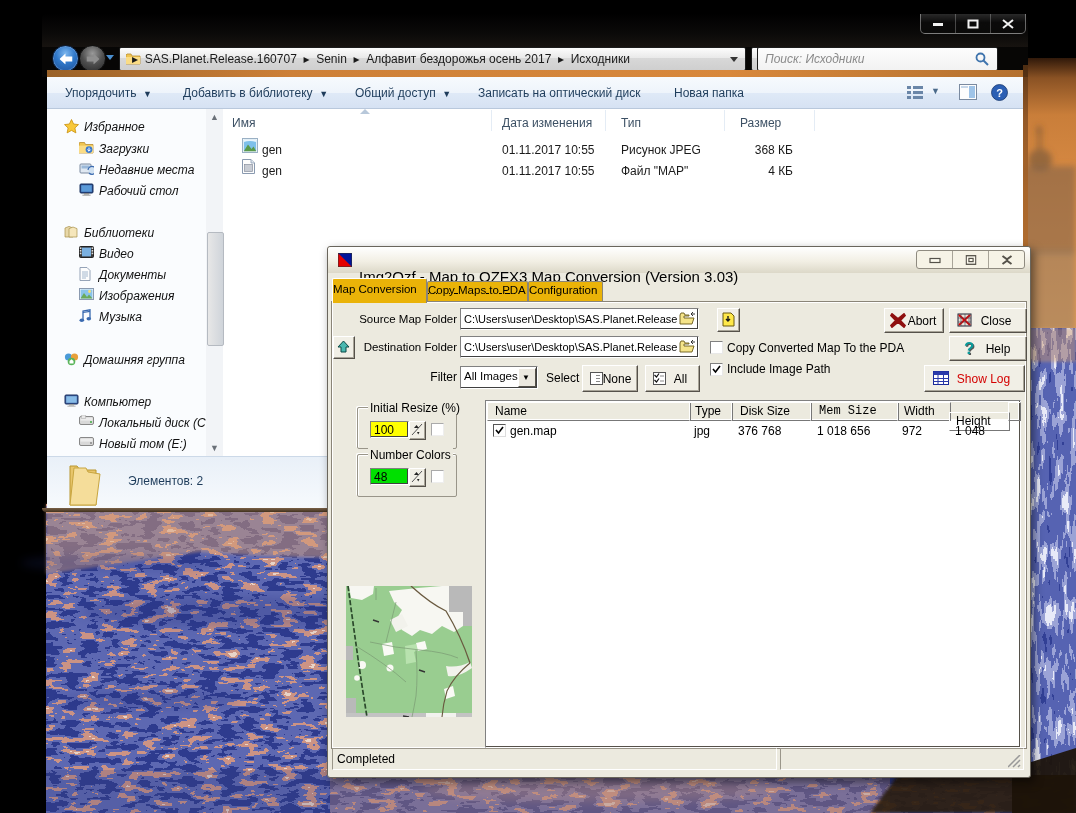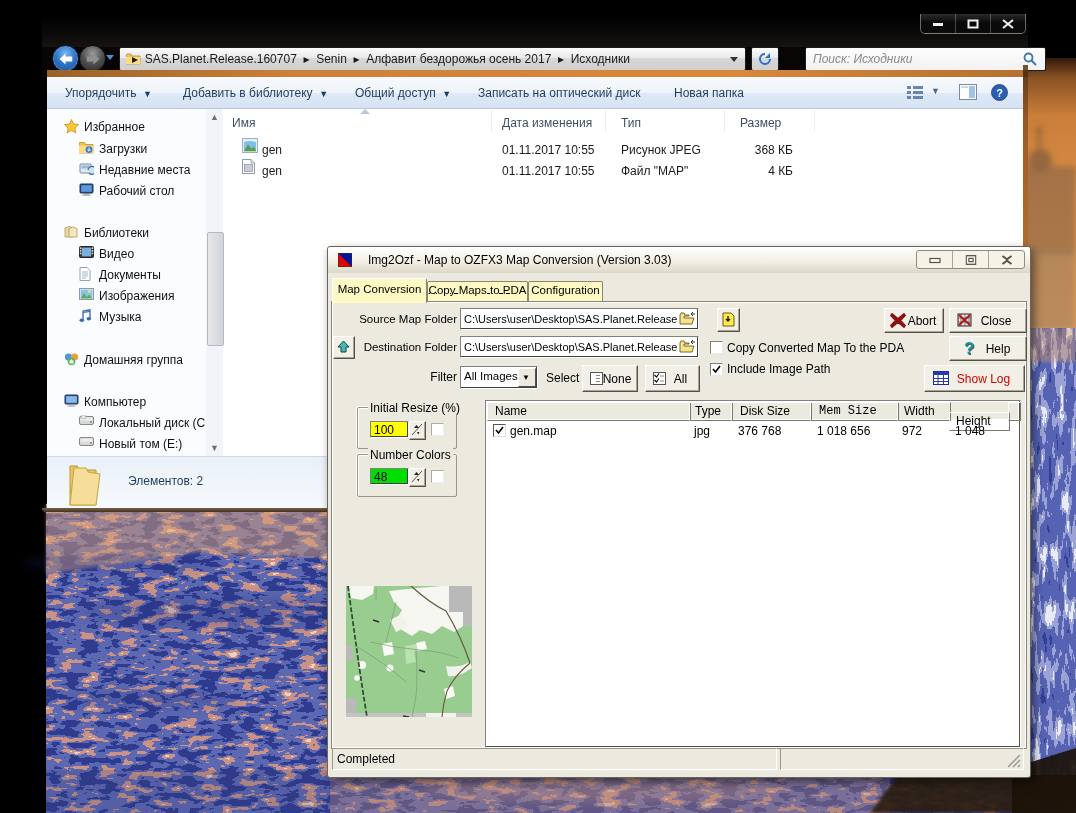--- a/index.html
+++ b/index.html
@@ -19,32 +19,32 @@
   #navrow{left:5px;top:34px;width:976px;height:24px;background:transparent;}
   .circbtn{width:25px;height:25px;border-radius:50%;top:-2px;}
   #backb{left:5px;background:radial-gradient(circle at 50% 30%,#7db7ef 0%,#2f77c8 45%,#1c4f96 100%);
     border:1px solid #0b1e3a;box-shadow:0 0 0 1px rgba(130,170,220,.5) inset;}
   #fwdb{left:32px;background:radial-gradient(circle at 50% 30%,#9a9a9a 0%,#4e4e4e 50%,#262626 100%);
     border:1px solid #111;}
   .addr{top:0px;height:22px;border:1px solid #1c1c1c;border-radius:2px;
     background:linear-gradient(#fcfcfc,#e9e9e9 45%,#d8d8d8 46%,#cfcfcf);}
   #addrbar{left:72px;width:625px;}
   #refreshb{left:704px;width:26px;}
-  #searchbox{left:758px;width:239px;}
+  #searchbox{left:710px;width:239px;}
   
   #orangestrip{left:5px;top:57px;width:976px;height:7px;
     background:linear-gradient(90deg,#9a6228,#cd8038 25%,#d8883c 70%,#b4712f);}
   
   #toolbar{left:5px;top:64px;width:976px;height:31px;
     background:linear-gradient(#f7fafd,#eef4fb 50%,#dfe9f7 51%,#d6e2f3);
     border-bottom:1px solid #b9c8dc;color:#1e3c5b;font-size:12px;}
   #toolbar span{position:absolute;top:9px;white-space:nowrap;}
   
   #content{left:5px;top:96px;width:976px;height:347px;background:#fff;}
-  #sidebar{left:0;top:0;width:176px;height:347px;background:#fafcfe;font-size:12px;color:#111;}
+  #sidebar{left:0;top:0;width:176px;height:347px;background:#fafcfe;font-size:12px;color:#111;font-style:italic;}
   .sbitem{position:absolute;white-space:nowrap;}
   #sbscroll{left:159px;top:0;width:17px;height:347px;background:#f2f4f7;}
   #sbthumb{left:1px;top:123px;width:15px;height:112px;background:linear-gradient(90deg,#e7e7e7,#cfd4da);border:1px solid #b5bac1;border-radius:2px;}
   .sarr{left:1px;width:15px;height:16px;color:#6a7078;font-size:9px;text-align:center;line-height:16px;}
   #filearea{left:183px;top:0;width:793px;height:347px;background:#fff;font-size:12px;}
   .colhdr{top:7px;color:#3c5064;position:absolute;}
   .colsep{top:1px;width:1px;height:21px;background:#e4ecf5;position:absolute;}
   .frow{position:absolute;color:#1a1a1a;white-space:nowrap;}
   
   #details{left:5px;top:443px;width:976px;height:52px;
@@ -55,21 +55,21 @@
   #dlg{left:327px;top:246px;width:702px;height:530px;background:#eceadf;
     border:1px solid #69655c;border-radius:3px;box-shadow:3px 4px 10px rgba(0,0,0,.5);
     font-size:12px;color:#000;}
   #dlgtitle{left:0;top:0;width:702px;height:26px;border-radius:3px 3px 0 0;
     background:linear-gradient(#ffffff,#f2efe4 55%,#dcd8c8 100%);}
   #dlgcap{left:588px;top:3px;width:107px;height:17px;display:flex;
     border:1px solid #8f8b80;border-radius:3px;background:#f6f3e6;}
   #dlgcap div{flex:1;position:relative;border-right:1px solid #a8a498;}
   #dlgcap div:last-child{border-right:none;}
   .tab{position:absolute;border:1px solid #8a8578;border-bottom:none;border-radius:2px 2px 0 0;
-    background:#fef9c3;text-align:center;font-size:12px;}
+    background:#eab308;text-align:left;font-size:12px;}
   #tabpage{left:4px;top:55px;width:692px;height:444px;background:#eceadf;
     border:1px solid #fff;box-shadow:0 0 0 1px #8a8578;}
   .lbl{position:absolute;white-space:nowrap;font-size:12px;}
   .edit{position:absolute;background:#fff;border:1px solid;border-color:#808080 #fff #fff #808080;
     box-shadow:-1px -1px 0 #404040 inset; font-size:12px;}
   .btn{position:absolute;background:#f1efe6;border:1px solid;border-color:#fff #55514a #55514a #fff;
     box-shadow:-1px -1px 0 #a8a498 inset;font-size:12px;text-align:center;}
   .cb{position:absolute;width:11px;height:11px;background:#fff;border:1px solid;
     border-color:#808080 #e8e8e8 #e8e8e8 #808080;}
   .grp{position:absolute;border:1px solid #999589;border-radius:2px;box-shadow:1px 1px 0 #fff inset, -1px -1px 0 #fff;text-align:center;}
@@ -406,21 +406,21 @@
   <div id="bottomborder" class="abs"></div>
 </div>
 
 <div id="dlg" class="abs">
   <div id="dlgtitle" class="abs">
     <svg class="abs" style="left:10px;top:6px" width="14" height="14">
         <rect width="14" height="14" fill="#00149a"></rect>
         <path d="M0,14 L0,0 L14,14 Z" fill="#e40000"></path>
         <rect width="14" height="14" fill="none" stroke="#333" stroke-width="1"></rect>
       </svg>
-    <span class="abs" style="left:31px;top:6px;font-size:12px;color:#000;margin-left:9px;">Img2Ozf - Map to OZFX3 Map Conversion (Version 3.03)</span>
+    <span class="abs" style="left:31px;top:21px;font-size:15px;color:#000;">Img2Ozf - Map to OZFX3 Map Conversion (Version 3.03)</span>
   </div>
   <div id="dlgcap" class="abs">
     <div>
         <svg class="glyph" width="12" height="9">
           <rect x="1" y="3" width="10" height="4" fill="#fdfbef" stroke="#55524a" stroke-width="1.2"></rect>
         </svg>
       </div>
     <div>
         <svg class="glyph" width="11" height="10">
           <rect x="0.7" y="0.7" width="9.6" height="8.6" fill="#fdfbef" stroke="#55524a" stroke-width="1.3"></rect>

